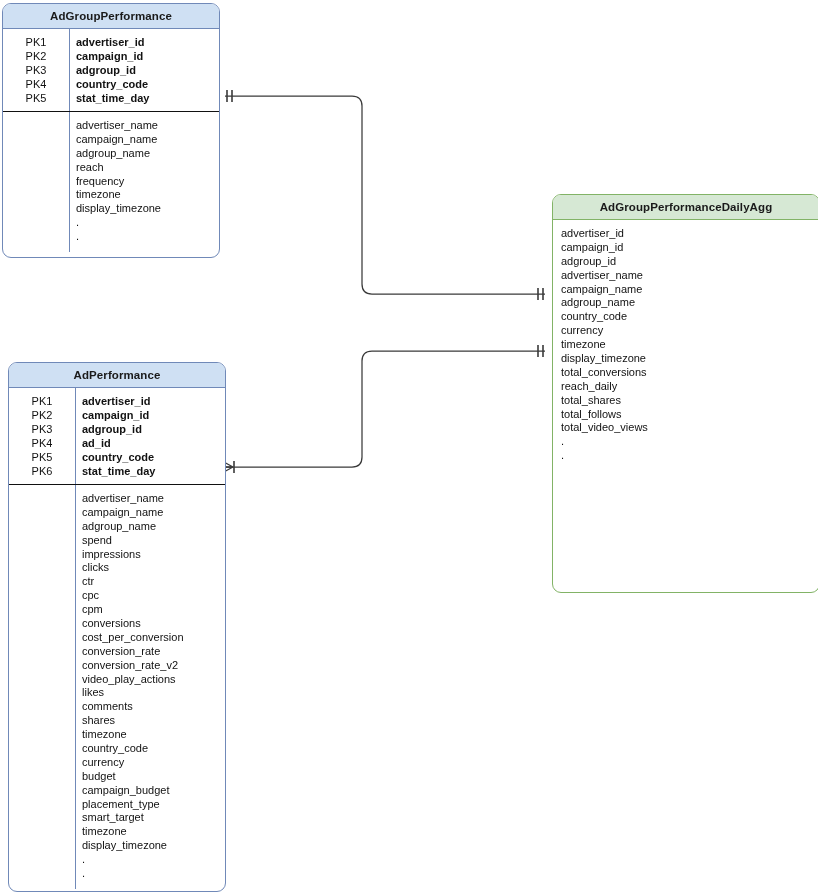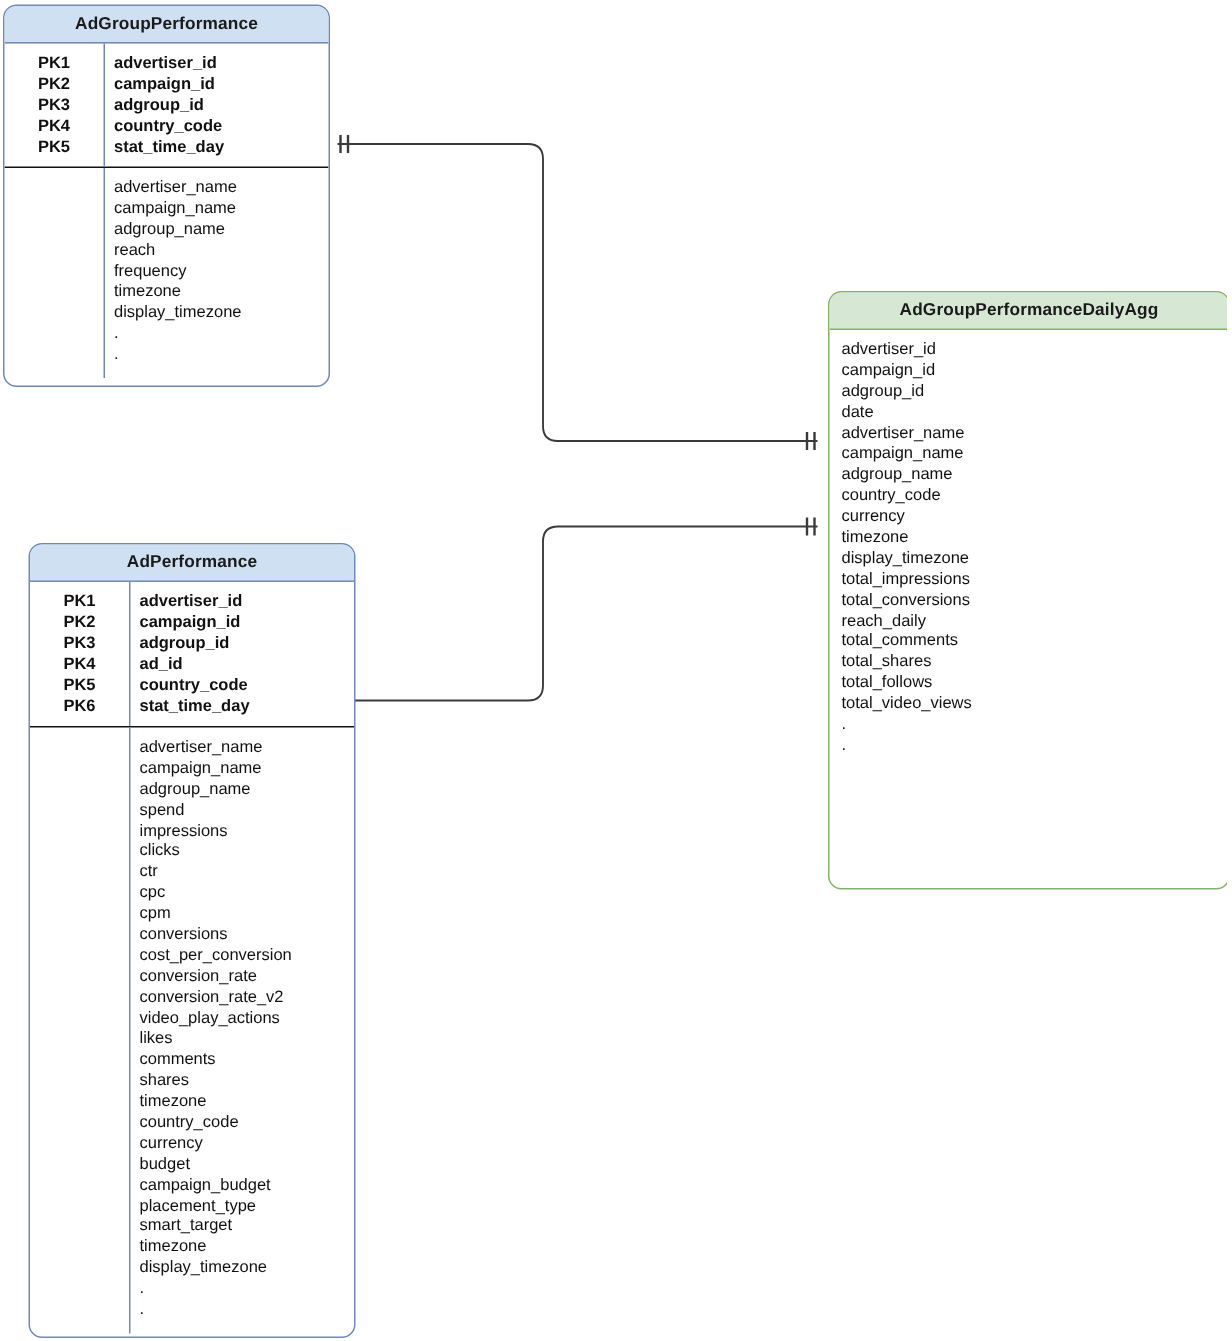--- a/index.html
+++ b/index.html
@@ -72,21 +72,21 @@
     position: absolute;
     top: 0;
     bottom: 0;
     left: 66px;
     width: 1.2px;
     background: #7089b8;
   }
 
   .key-row {
     font-size: 11px;
-    font-weight: bold;
+    font-weight: normal;
     color: #111111;
     line-height: 14px;
     height: 14px;
     text-align: center;
   }
   .key-attr {
     font-size: 11px;
     font-weight: bold;
     color: #111111;
     line-height: 14px;
@@ -199,21 +199,21 @@
             <div class="attr-row">frequency</div>
             <div class="attr-row">timezone</div>
             <div class="attr-row">display_timezone</div>
             <div class="attr-row dot">.</div>
             <div class="attr-row dot">.</div>
           </div>
       </div>
     </div>
   </div>
 
-  <div class="entity blue" style="left:19px; top:362px; width:218px; height:530px;">
+  <div class="entity blue" style="left:8px; top:362px; width:218px; height:530px;">
     <div class="entity-header">AdPerformance</div>
     <div class="entity-body">
       <div class="key-block">
         <div class="col-divider"></div>
         <div class="key-col" id="ap-keycol">
             <div class="key-row">PK1</div>
             <div class="key-row">PK2</div>
             <div class="key-row">PK3</div>
             <div class="key-row">PK4</div>
             <div class="key-row">PK5</div>
@@ -266,32 +266,29 @@
     </div>
   </div>
 
   <div class="entity green" style="left:552px; top:194px; width:268px; height:399px;">
     <div class="entity-header">AdGroupPerformanceDailyAgg</div>
     <div class="entity-body">
       <div class="plain-list" id="agpda-attrcol">
           <div class="attr-row">advertiser_id</div>
           <div class="attr-row">campaign_id</div>
           <div class="attr-row">adgroup_id</div>
-          <div class="attr-row">date</div>
           <div class="attr-row">advertiser_name</div>
           <div class="attr-row">campaign_name</div>
           <div class="attr-row">adgroup_name</div>
           <div class="attr-row">country_code</div>
           <div class="attr-row">currency</div>
           <div class="attr-row">timezone</div>
           <div class="attr-row">display_timezone</div>
-          <div class="attr-row">total_impressions</div>
           <div class="attr-row">total_conversions</div>
           <div class="attr-row">reach_daily</div>
-          <div class="attr-row">total_comments</div>
           <div class="attr-row">total_shares</div>
           <div class="attr-row">total_follows</div>
           <div class="attr-row">total_video_views</div>
           <div class="attr-row dot">.</div>
           <div class="attr-row dot">.</div>
         </div>
     </div>
   </div>
 
 </div>

